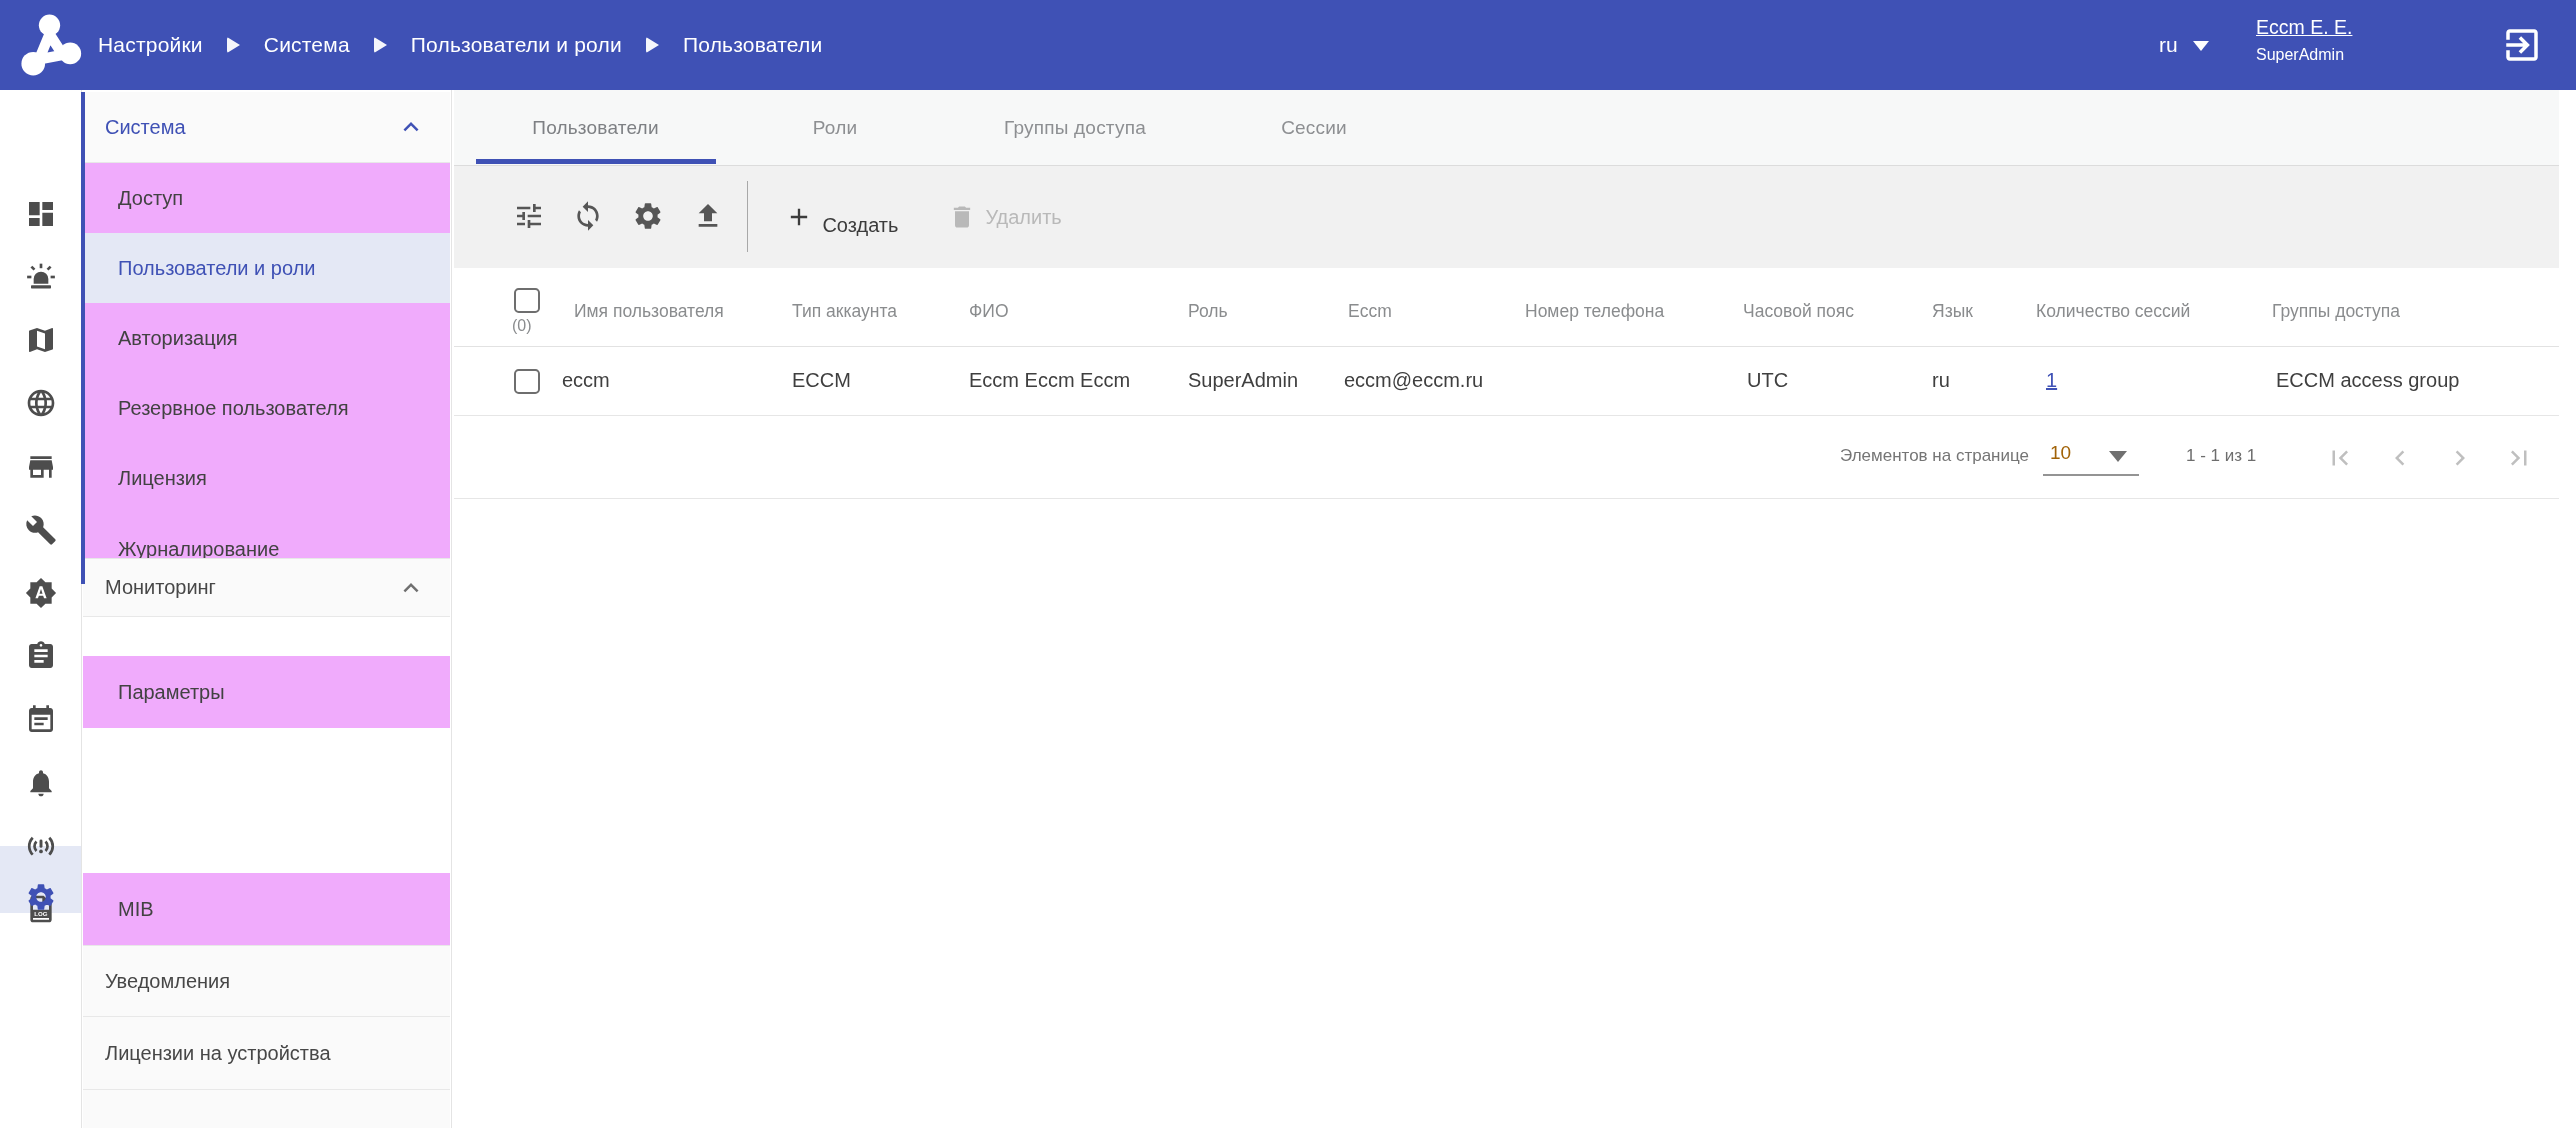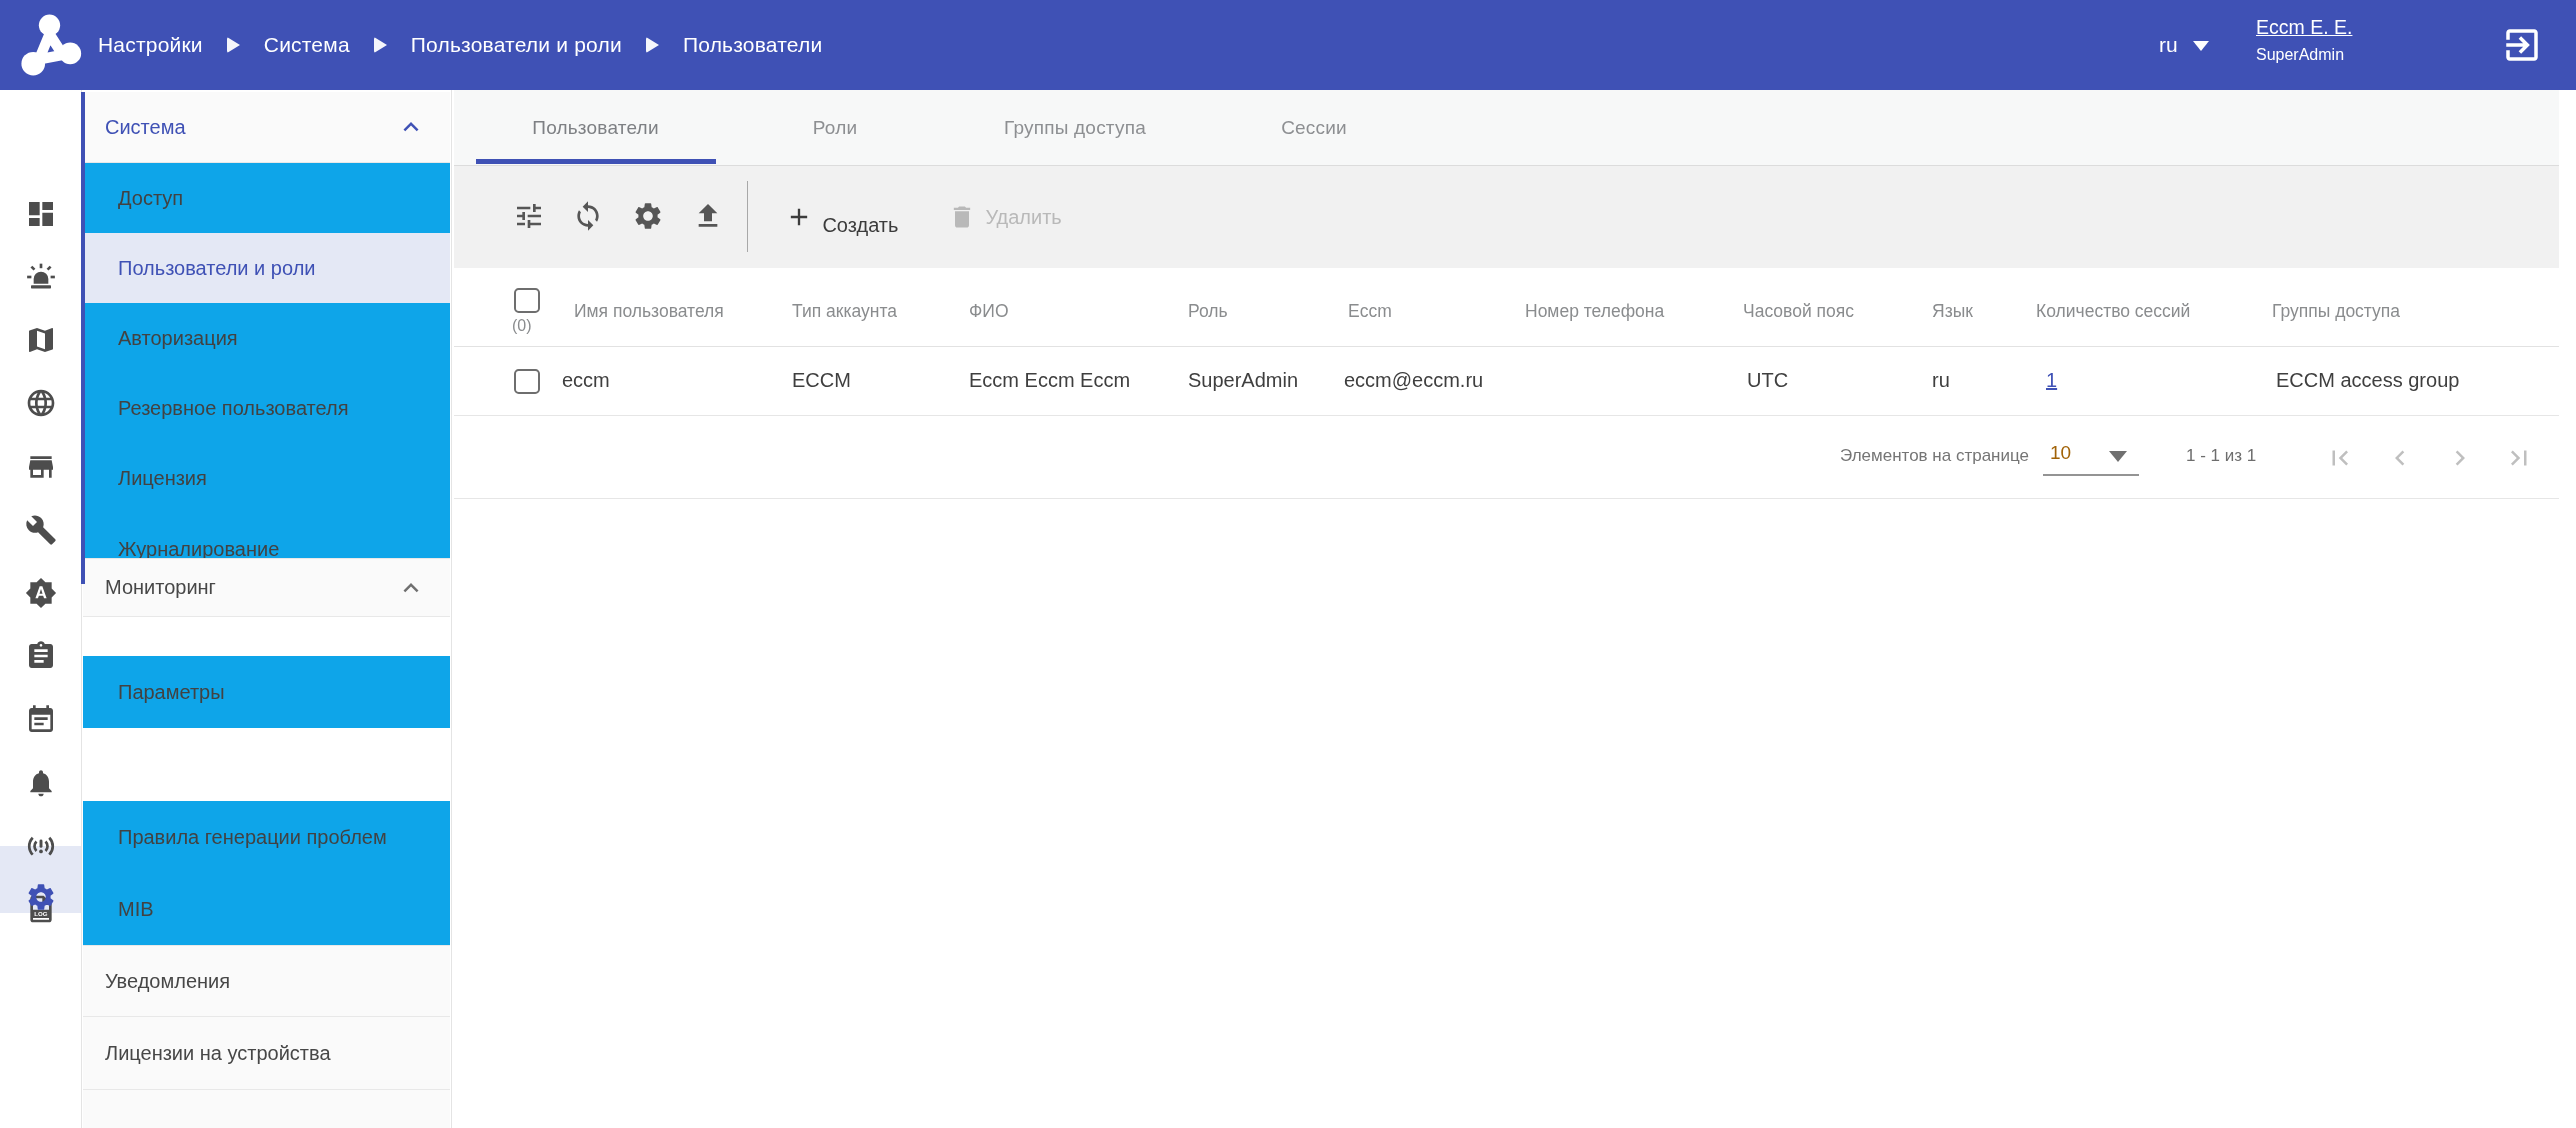--- a/index.html
+++ b/index.html
@@ -32,21 +32,21 @@
   .rail-active-bg{position:absolute;left:0;top:756px;width:81px;height:67px;background:var(--selected_bg,#e4e8f5);}
   .rail-item.active{color:var(--accent,#3f51b5);}
   .group-indicator{left:81px;top:92px;width:4px;height:492px;background:var(--accent,#3f51b5);z-index:5;}
 
   
   .sidemenu{left:83px;top:90px;width:369px;height:1038px;background:#fff;border-right:1.3px solid #e4e4e4;box-sizing:border-box;}
   .menu-row{position:absolute;left:0;width:367px;box-sizing:border-box;display:flex;align-items:center;cursor:pointer;}
   .menu-header{background:#fafafa;border-bottom:1.3px solid #e8e8e8;}
   .menu-header .mh-label{font-size:20px;padding-left:22px;color:#474747;}
   .menu-header.accent .mh-label{color:var(--accent,#3f51b5);}
-  .menu-item{background:#0ea5e9;}
+  .menu-item{background:#f0abfc;}
   .menu-item .mi-label{font-size:20px;padding-left:35px;color:#424242;}
   .menu-item.selected{background:var(--selected_bg,#e4e8f5);}
   .menu-item.selected .mi-label{color:var(--accent,#3f51b5);}
   .chev{position:absolute;right:24px;width:30px;height:30px;color:#6f6f6f;}
   .menu-header.accent .chev{color:var(--accent,#3f51b5);}
   .menu-tail{position:absolute;left:0;width:367px;background:#fafafa;}
 
   
   .tabstrip{left:454px;top:90px;width:2105px;height:75px;background:#f7f8f8;border-bottom:1.3px solid #dcdcdc;box-sizing:content-box;}
   .tab{position:absolute;top:0;height:75px;display:flex;align-items:center;justify-content:center;font-size:19px;font-weight:500;color:#8d8f92;cursor:pointer;letter-spacing:0.2px;}
@@ -237,23 +237,20 @@
 
   <div class="menu-row menu-header" style="top:468px;height:59px;border-top:1.3px solid #e8e8e8">
     <span class="mh-label">Мониторинг</span>
     <svg class="chev" viewBox="0 0 24 24" fill="currentColor">
         <path d="M12 8l-6 6 1.41 1.41L12 10.83l4.59 4.58L18 14z"></path>
       </svg>
   </div>
   <div class="menu-row menu-item" style="top:566px;height:72px">
     <span class="mi-label">Параметры</span>
   </div>
-  <div class="menu-row menu-item" style="top:711px;height:72px">
-    <span class="mi-label">Правила генерации проблем</span>
-  </div>
   <div class="menu-row menu-item" style="top:783px;height:73px">
     <span class="mi-label">MIB</span>
   </div>
 
   <div class="menu-row menu-header" style="top:855px;height:72px;border-top:1.3px solid #e8e8e8">
     <span class="mh-label">Уведомления</span>
   </div>
   <div class="menu-row menu-header" style="top:927px;height:73px">
     <span class="mh-label">Лицензии на устройства</span>
   </div>

